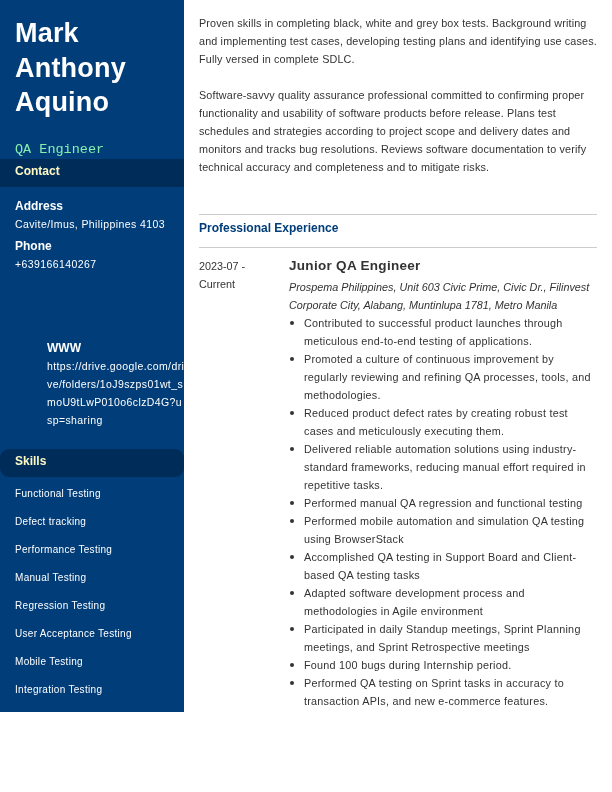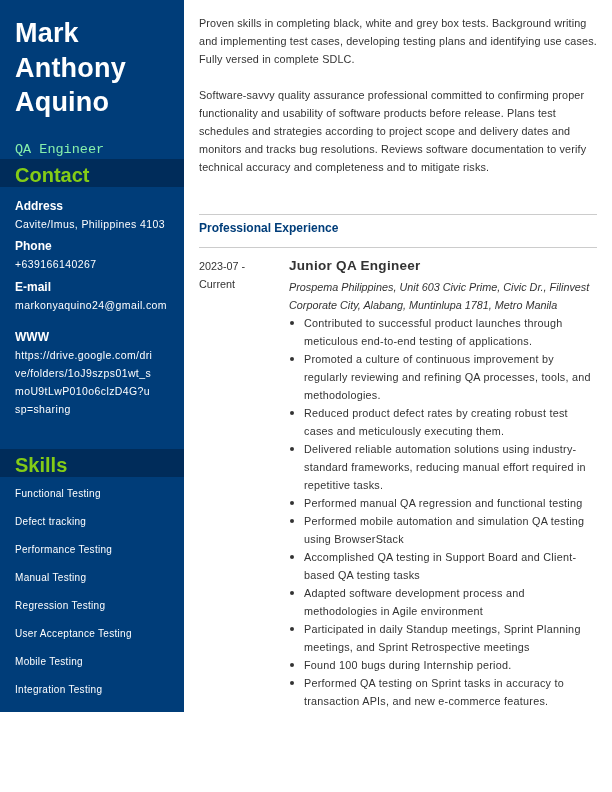--- a/index.html
+++ b/index.html
@@ -21,21 +21,21 @@
     font-family: Liberation Mono, monospace;
     font-size: 13.5px; color: #86efac; margin-top: 20px;
   }
   .side-heading {
     position: absolute; left: 0; width: 184px; height: 28px;
     background: #002c5a;
   }
   .side-heading span {
     position: absolute; left: 15px; top: 5px;
     font-family: "Liberation Sans", sans-serif; font-weight: bold;
-    font-size: 20px; color: #84cc16;
+    font-size: 12px; color: #fef9c3;
   }
   .contact-block { position: absolute; left: 15px; width: 160px; }
   .c-label {
     font-family: "Liberation Sans", sans-serif; font-weight: bold;
     font-size: 12px; line-height: 18px; color: #ffffff;
   }
   .c-value {
     font-family: "Liberation Sans", sans-serif;
     font-size: 10.5px; line-height: 18px; color: #ffffff; letter-spacing: 0.4px;
     word-break: break-all;
@@ -100,30 +100,26 @@
   </div>
 
   <div class="contact-block" style="top:197px;">
     <div class="c-label">Address</div>
     <div class="c-value">Cavite/Imus, Philippines 4103</div>
   </div>
   <div class="contact-block" style="top:237px;">
     <div class="c-label">Phone</div>
     <div class="c-value">+639166140267</div>
   </div>
-  <div class="contact-block" style="top:278px; width:156px;">
-    <div class="c-label">E-mail</div>
-    <div class="c-value">markonyaquino24@gmail.com</div>
-  </div>
-  <div class="contact-block" style="top:328px; width:140px;">
+  <div class="contact-block" style="top:339px; width:140px;margin-left:32px;">
     <div class="c-label">WWW</div>
     <div class="c-value">https://drive.google.com/drive/folders/1oJ9szps01wt_smoU9tLwP010o6clzD4G?usp=sharing</div>
   </div>
 
-  <div class="side-heading" style="top:449px;">
+  <div class="side-heading" style="top:449px;border-radius:9px;">
     <span>Skills</span>
   </div>
 
   <div class="skill" style="top:488px;">Functional Testing</div>
   <div class="skill" style="top:516px;">Defect tracking</div>
   <div class="skill" style="top:544px;">Performance Testing</div>
   <div class="skill" style="top:572px;">Manual Testing</div>
   <div class="skill" style="top:600px;">Regression Testing</div>
   <div class="skill" style="top:628px;">User Acceptance Testing</div>
   <div class="skill" style="top:656px;">Mobile Testing</div>

